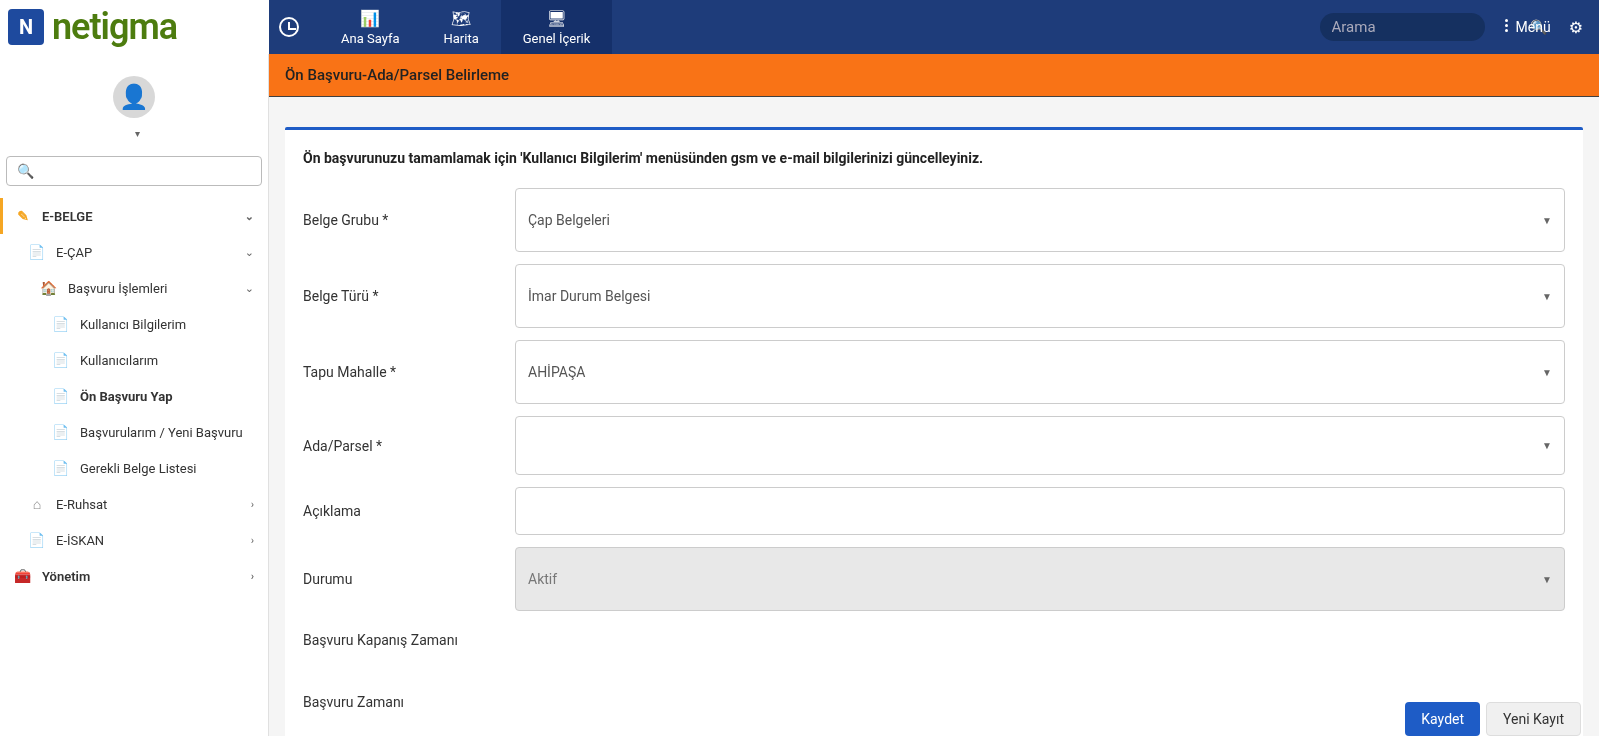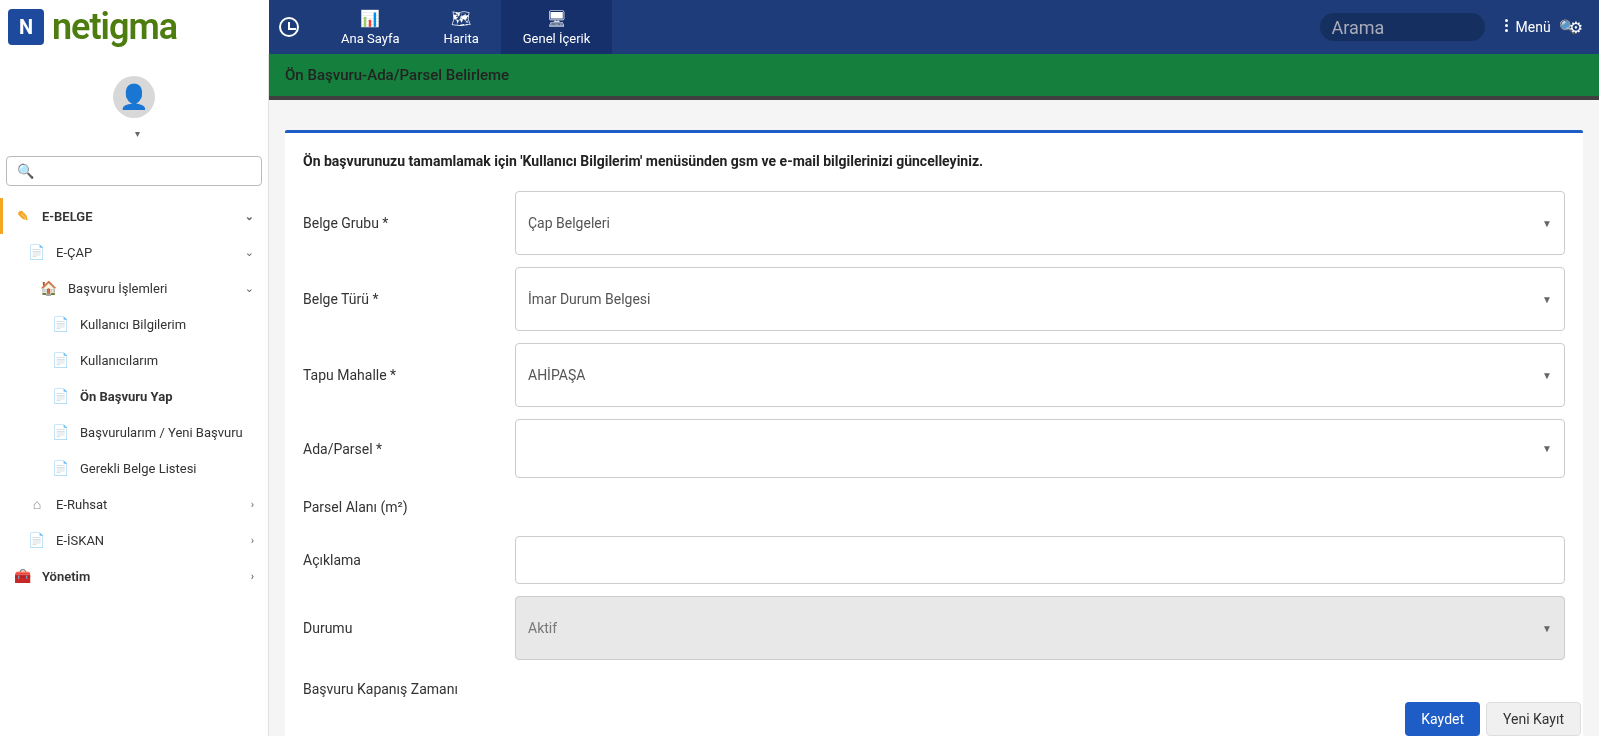--- a/index.html
+++ b/index.html
@@ -91,21 +91,21 @@
       align-items: center;
       padding: 4px 12px;
       width: 165px;
       height: 28px;
     }
     .search-top input {
       background: transparent;
       border: none;
       outline: none;
       color: #5eead4;
-      font-size: 18px;
+      font-size: 15px;
       flex: 1;
     }
     .search-top input::placeholder { color: #aab; }
     .search-top .s-icon { color: #aab; font-size: 14px; }
     .menu-btn {
       display: flex;
       align-items: flex-start;
       gap: 8px;
       margin-left: 20px;
       cursor: pointer;
@@ -218,26 +218,26 @@
     .ico-manage { color: #d4a14a; }
     
     .content {
       flex: 1;
       display: flex;
       flex-direction: column;
       background: #f5f5f5;
       overflow: hidden;
     }
     .breadcrumb {
-      background: #15803d;
+      background: #f97316;
       padding: 12px 16px;
       font-size: 15px;
       color: #222;
       font-weight: 500;
-      border-bottom: 4px solid #404040;
+      border-bottom: 1px solid #404040;
     }
     .form-panel {
       margin: 30px 16px 8px;
       background: #fff;
       border-top: 3px solid #1e5cc6;
       border-radius: 2px;
       padding: 20px 18px 20px;
       flex: 1;
       overflow-y: auto;
       position: relative;
@@ -453,24 +453,20 @@
       <div class="form-row">
         <div class="form-label">Ada/Parsel *</div>
         <div class="form-field">
           <div class="select-like">
             <span></span>
             <span class="dd-arrow">▼</span>
           </div>
         </div>
       </div>
 
-      <div class="form-row">
-        <div class="form-label">Parsel Alanı (m²)</div>
-        <div class="form-field"></div>
-      </div>
 
       <div class="form-row">
         <div class="form-label">Açıklama</div>
         <div class="form-field">
           <div class="text-input">
             <span></span>
           </div>
         </div>
       </div>
 

